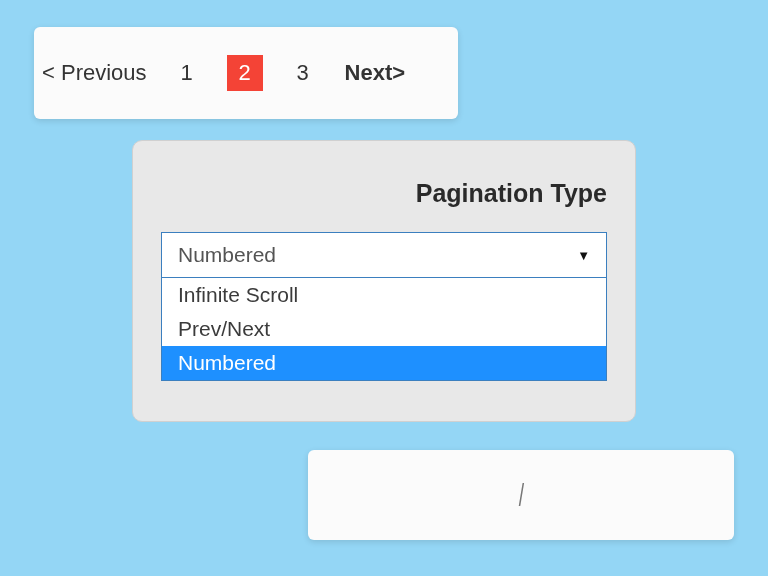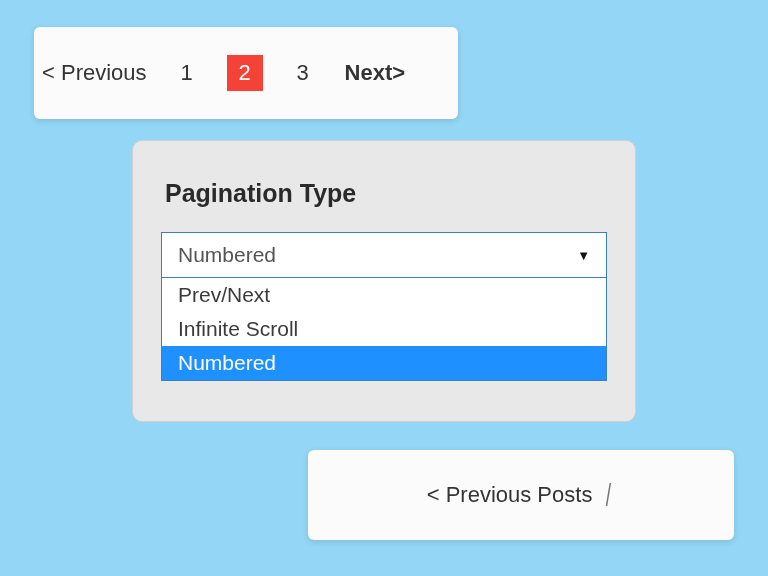--- a/index.html
+++ b/index.html
@@ -56,20 +56,21 @@
       border: 1px solid #d0d0d0;
       border-radius: 10px;
       padding: 38px 28px 28px 28px;
       color: #2a2a2a;
     }
     .dropdown-title {
       font-size: 25px;
       font-weight: 600;
       margin-bottom: 24px;
       margin-left: 4px;
+      text-align: right;
     }
     .select-box {
       width: 100%;
       height: 46px;
       background: #fff;
       border: 1px solid #3b7fbf;
       display: flex;
       align-items: center;
       justify-content: space-between;
       padding: 0 16px;
@@ -137,22 +138,21 @@
   <span class="next">Next&gt;</span>
 </div>
 
 <div class="dropdown-card">
   <div class="dropdown-title">Pagination Type</div>
   <div class="select-box">
     <span>Numbered</span>
     <span class="caret">▼</span>
   </div>
   <div class="options-list">
+    <div class="option-item">Infinite Scroll</div>
     <div class="option-item">Prev/Next</div>
-    <div class="option-item">Infinite Scroll</div>
     <div class="option-item highlighted">Numbered</div>
   </div>
 </div>
 
 <div class="prevnext-card">
-  <span>&lt;  Previous Posts</span>
   <span class="divider-slash">/</span>
 </div>
 
 </body></html>

